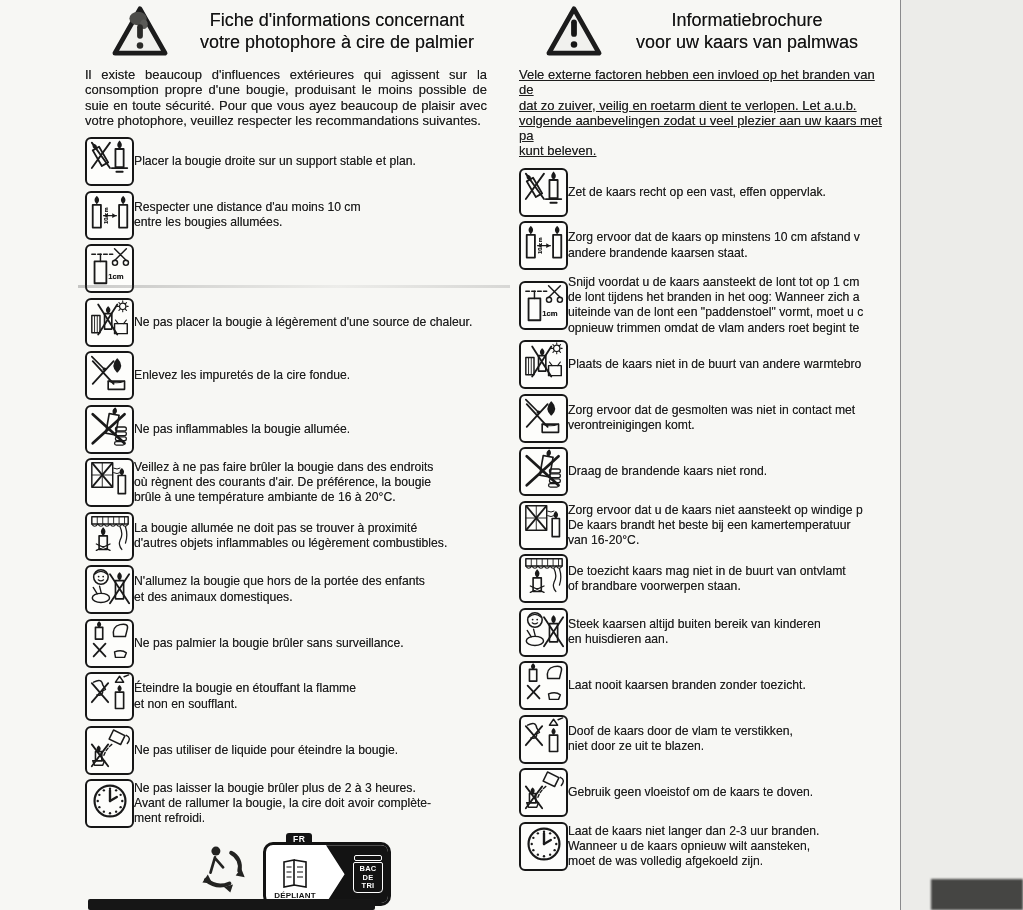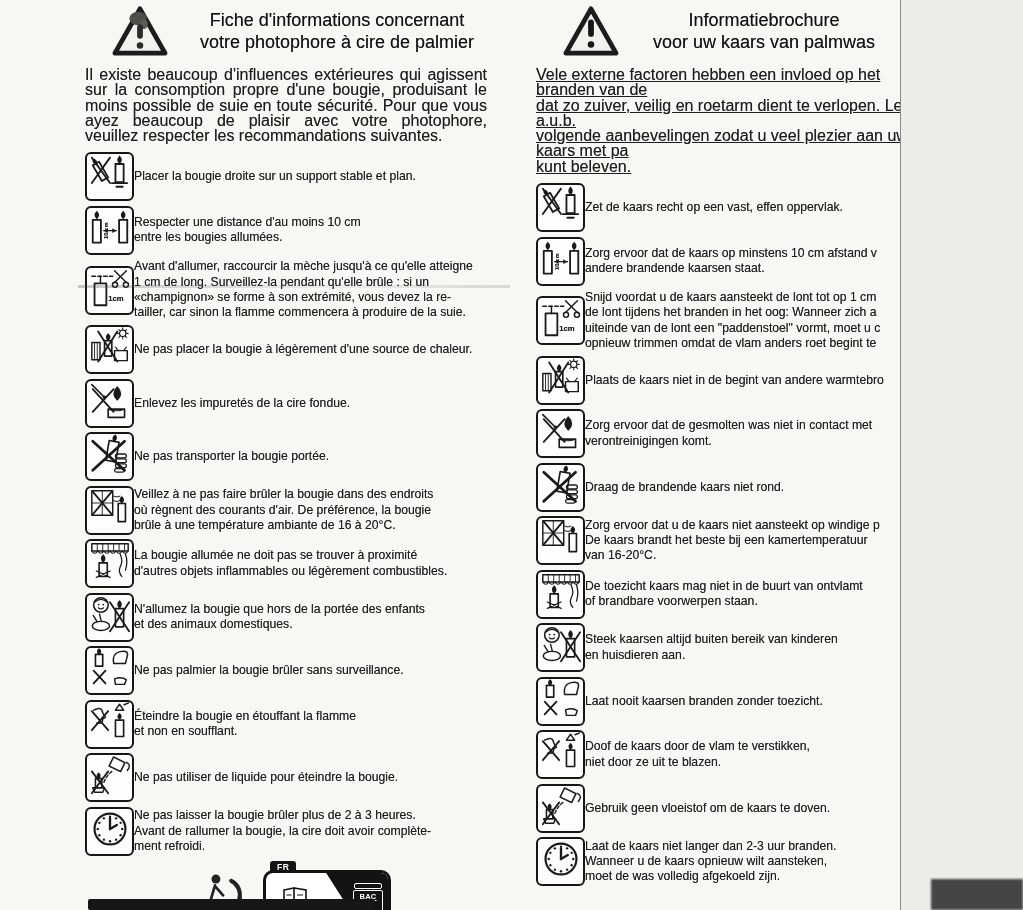--- a/index.html
+++ b/index.html
@@ -5,28 +5,28 @@
   html,body{margin:0;padding:0;}
   body{
     width:1023px;height:910px;position:relative;overflow:hidden;
     background:#f7f7f4;
     font-family:"Liberation Sans", sans-serif;
     color:#1e1e1e;
     text-shadow:0 0 .45px rgba(20,20,20,.6);
   }
   .col{position:absolute;top:0;}
   .col-fr{left:85px;width:420px;}
-  .col-nl{left:536px;width:372px;height:910px;overflow:hidden;}
+  .col-nl{left:519px;width:372px;height:910px;overflow:hidden;}
 
   .hdr{display:flex;align-items:center;margin-top:5px;}
   .tri{flex:0 0 auto;margin-left:26px;}
   .tri svg{width:58px;height:53px;display:block;}
   .titles{flex:1;text-align:center;font-size:18px;line-height:21.5px;color:#121212;}
 
-  .intro{margin-top:9px;font-size:16px;line-height:15.3px;}
+  .intro{margin-top:9px;font-size:13px;line-height:15.3px;}
   .intro-justify{text-align:justify;width:402px;}
   .intro-pre{white-space:pre-line;width:372px;text-decoration:underline;}
 
   .rows{margin-top:9px;}
   .row{display:flex;align-items:center;margin-bottom:4.5px;min-height:47px;}
   .pict{
     width:49px;height:49px;box-sizing:border-box;flex:0 0 auto;
     border:2.5px solid #161616;border-radius:6px;background:#fdfdfb;
     display:flex;align-items:flex-start;justify-content:center;
   }
@@ -35,21 +35,21 @@
 
   
   .footer{display:flex;align-items:center;margin:6px 0 0 112px;}
   .triman svg{width:54px;height:58px;display:block;}
   .badge{
     position:relative;margin-left:12px;margin-top:8px;
     width:122px;height:58px;background:#fff;
     border:3px solid #131313;border-radius:10px;
   }
   .fr-tab{
-    position:absolute;top:-12px;left:4px;background:#131313;color:#fff;
+    position:absolute;top:-12px;left:20px;background:#131313;color:#fff;
     font-size:8.5px;font-weight:bold;padding:1px 7px;border-radius:3px;letter-spacing:.5px;
     text-shadow:none;
   }
   .badge-left{
     position:absolute;left:0;top:0;bottom:0;width:58px;
     display:flex;flex-direction:column;align-items:center;justify-content:flex-end;
   }
   .leaflet{margin-bottom:2px;}
   .leaflet svg{width:26px;height:30px;display:block;}
   .depliant{font-size:8px;font-weight:bold;color:#131313;margin-bottom:3px;letter-spacing:.2px;text-shadow:none;}
@@ -58,21 +58,21 @@
     border-radius:0 7px 7px 0;
     clip-path:polygon(0 0,100% 0,100% 100%,0 100%,30% 50%);
     display:flex;align-items:center;justify-content:flex-end;
   }
   .bin{
     width:30px;margin-right:5px;text-align:center;color:#fff;text-shadow:none;
   }
   .bin-lid{width:26px;height:4px;background:#131313;border:1.4px solid #fff;border-radius:2px;margin:0 auto 1px;}
   .bin-body{
     border:1.4px solid #fff;border-radius:2px 2px 4px 4px;padding:2px 0 2px;
-    font-size:7.5px;font-weight:bold;line-height:8.2px;letter-spacing:.3px;text-decoration:underline;
+    font-size:7.5px;font-weight:bold;line-height:8.2px;letter-spacing:.3px;
   }
   
   .scan-strip{position:absolute;left:900px;top:0;width:123px;height:910px;background:#ecece9;border-left:1.3px solid #8a8a8c;}
   .corner-dark{position:absolute;right:0;top:879px;width:92px;height:31px;background:#454543;filter:blur(1.2px);}
   .crease{position:absolute;left:78px;top:285px;width:432px;height:2.5px;
     background:linear-gradient(90deg,rgba(70,70,70,.28),rgba(70,70,70,.06) 60%,rgba(70,70,70,.18));}
   .bottom-bar{position:absolute;left:88px;top:899px;width:287px;height:11px;background:#161616;border-radius:2px;}
 </style>
 </head>
 <body>
@@ -131,24 +131,20 @@
           <svg viewBox="0 0 44 44" fill="none" stroke="#1a1a1a" stroke-width="2" stroke-linecap="round" stroke-linejoin="round">
             <path d="M2 9 h23" stroke-dasharray="4 2.5" stroke-width="1.6"></path>
             <path d="M27 3 l13 13 M40 3 l-13 13" stroke-width="1.6"></path>
             <circle cx="27.5" cy="18.5" r="2.8" stroke-width="1.6"></circle>
             <circle cx="39.5" cy="18.5" r="2.8" stroke-width="1.6"></circle>
             <rect x="5" y="17" width="13" height="24"></rect>
             <path d="M11.5 9 v8" stroke-width="1.6"></path>
             <text x="20" y="36" font-size="8.5" font-weight="bold" font-family="Liberation Sans, sans-serif" fill="#1a1a1a" stroke="none">1cm</text>
           </svg>
         </div>
-        <div class="rtext">Avant d'allumer, raccourcir la mèche jusqu'à ce qu'elle atteigne
-1 cm de long. Surveillez-la pendant qu'elle brûle : si un
-«champignon» se forme à son extrémité, vous devez la re-
-tailler, car sinon la flamme commencera à produire de la suie.</div>
       </div>
       <div class="row">
         <div class="pict">
           <svg viewBox="0 0 44 44" fill="none" stroke="#1a1a1a" stroke-width="2" stroke-linecap="round" stroke-linejoin="round">
             <rect x="2" y="17" width="9" height="19" stroke-width="1.6"></rect>
             <path d="M5 17 v19 M8 17 v19" stroke-width="1"></path>
             <circle cx="36" cy="7" r="3.5" stroke-width="1.4"></circle>
             <path d="M36 1 v1.5 M36 11.5 v1.5 M30 7 h1.5 M40.5 7 h1.5 M31.8 2.8 l1.2 1.2 M39 10.2 l1.2 1.2 M40.2 2.8 L39 4 M33 10.2 l-1.2 1.2" stroke-width="1.2"></path>
             <rect x="27" y="26" width="14" height="11" stroke-width="1.6"></rect>
             <path d="M31 26 l-3 -4 M37 26 l3 -4" stroke-width="1.3"></path>
@@ -179,21 +175,21 @@
               <rect x="19" y="8" width="11" height="22" stroke-width="1.8"></rect>
               <path d="M24.5 1.5 q3 3 0 6 q-3 -3 0 -6" fill="#1a1a1a"></path>
             </g>
             <rect x="28" y="22" width="12" height="4.2" rx="2.1" stroke-width="1.4"></rect>
             <rect x="28" y="27.4" width="12" height="4.2" rx="2.1" stroke-width="1.4"></rect>
             <rect x="28" y="32.8" width="12" height="4.2" rx="2.1" stroke-width="1.4"></rect>
             <rect x="27" y="38" width="11" height="4" rx="2" stroke-width="1.4"></rect>
             <path d="M3 8 L38 40 M38 8 L3 40" stroke-width="3"></path>
           </svg>
         </div>
-        <div class="rtext">Ne pas transporter la bougie portée.</div>
+        <div class="rtext">Ne pas inflammables la bougie allumée.</div>
       </div>
       <div class="row">
         <div class="pict">
           <svg viewBox="0 0 44 44" fill="none" stroke="#1a1a1a" stroke-width="2" stroke-linecap="round" stroke-linejoin="round">
             <rect x="2" y="3" width="23" height="27" stroke-width="1.6"></rect>
             <path d="M13.5 3 v27 M2 16.5 h23" stroke-width="1"></path>
             <path d="M26 9 q4 2 7 0 M26 14 q4 2 7 0" stroke-width="1.1"></path>
             <path d="M3 4 L24 29 M24 4 L3 29"></path>
             <rect x="31" y="17" width="8" height="20" stroke-width="1.8"></rect>
             <path d="M35 10 q3 3 0 6 q-3 -3 0 -6" fill="#1a1a1a"></path>
@@ -419,21 +415,21 @@
             <path d="M5 17 v19 M8 17 v19" stroke-width="1"></path>
             <circle cx="36" cy="7" r="3.5" stroke-width="1.4"></circle>
             <path d="M36 1 v1.5 M36 11.5 v1.5 M30 7 h1.5 M40.5 7 h1.5 M31.8 2.8 l1.2 1.2 M39 10.2 l1.2 1.2 M40.2 2.8 L39 4 M33 10.2 l-1.2 1.2" stroke-width="1.2"></path>
             <rect x="27" y="26" width="14" height="11" stroke-width="1.6"></rect>
             <path d="M31 26 l-3 -4 M37 26 l3 -4" stroke-width="1.3"></path>
             <rect x="16" y="15" width="8" height="17" stroke-width="1.8"></rect>
             <path d="M20 8 q3 3 0 6 q-3 -3 0 -6" fill="#1a1a1a"></path>
             <path d="M9 5 L30 38 M30 5 L9 38"></path>
           </svg>
         </div>
-        <div class="rtext">Plaats de kaars niet in de begint van andere warmtebro</div>
+        <div class="rtext">Plaats de kaars niet in de buurt van andere warmtebro</div>
       </div>
       <div class="row">
         <div class="pict">
           <svg viewBox="0 0 44 44" fill="none" stroke="#1a1a1a" stroke-width="2" stroke-linecap="round" stroke-linejoin="round">
             <path d="M30 7 q6.5 7 0 13.5 q-6.5 -6.5 0 -13.5" fill="#1a1a1a"></path>
             <rect x="20" y="31" width="18" height="9" stroke-width="1.8"></rect>
             <path d="M20 31 q9 3.5 18 0" stroke-width="1.2"></path>
             <path d="M2 4 L15 17" stroke-width="1.8"></path>
             <circle cx="16" cy="18" r="2" fill="#1a1a1a" stroke="none"></circle>
             <path d="M3 9 L26 34 M26 9 L3 34"></path>

